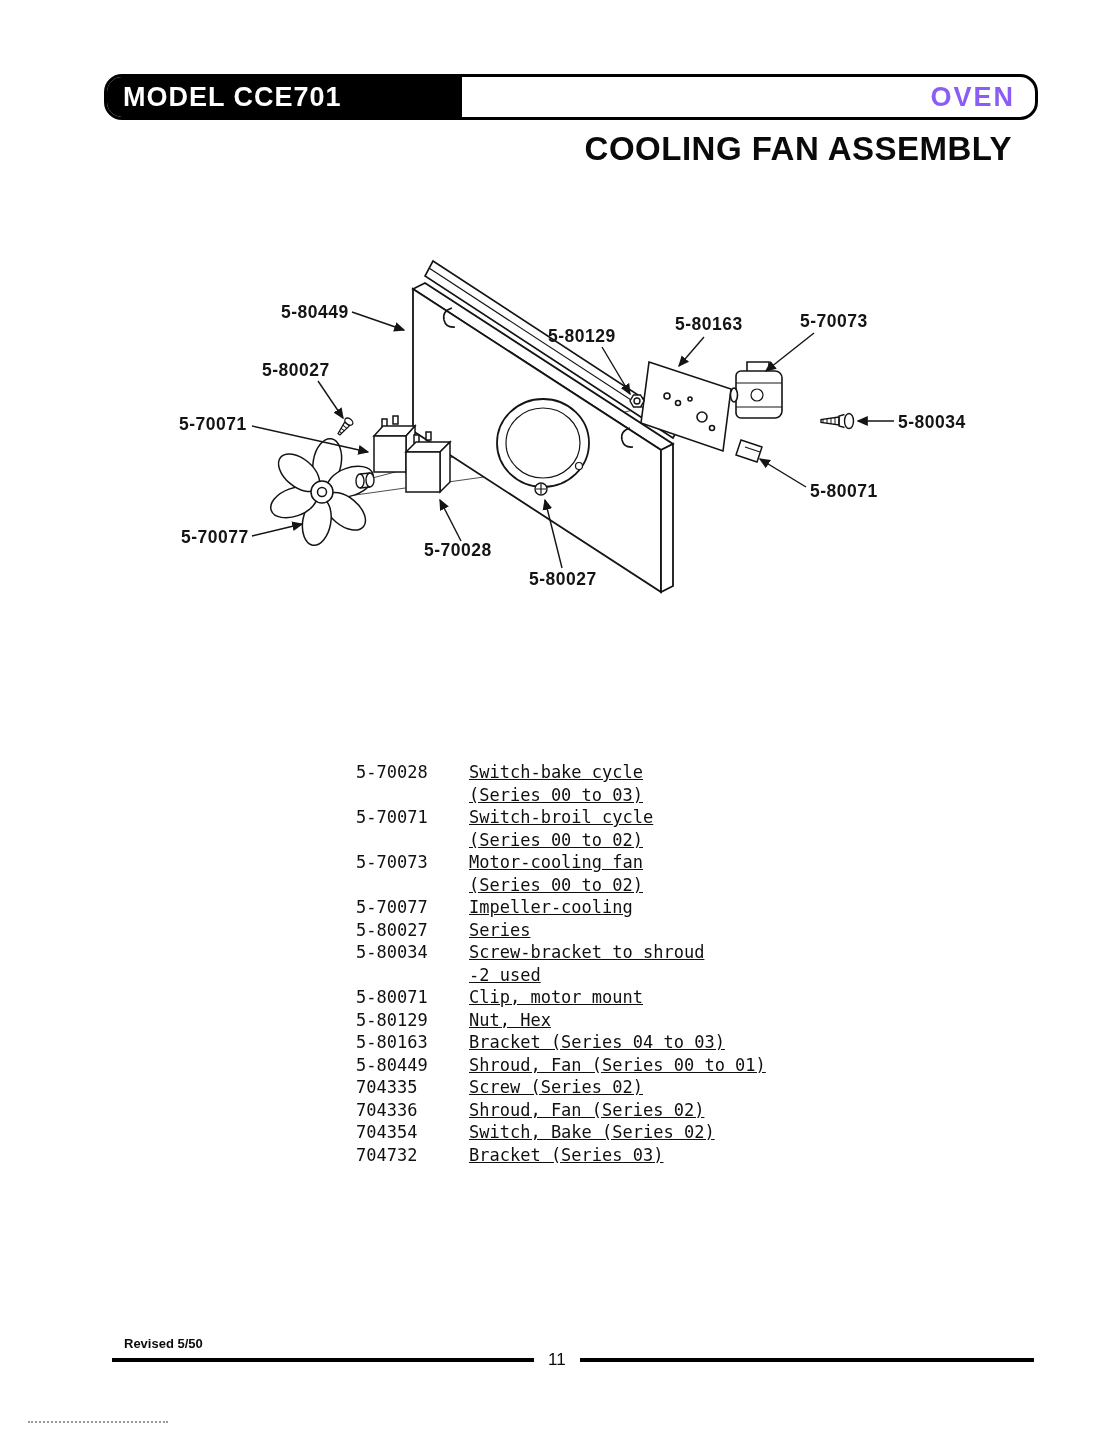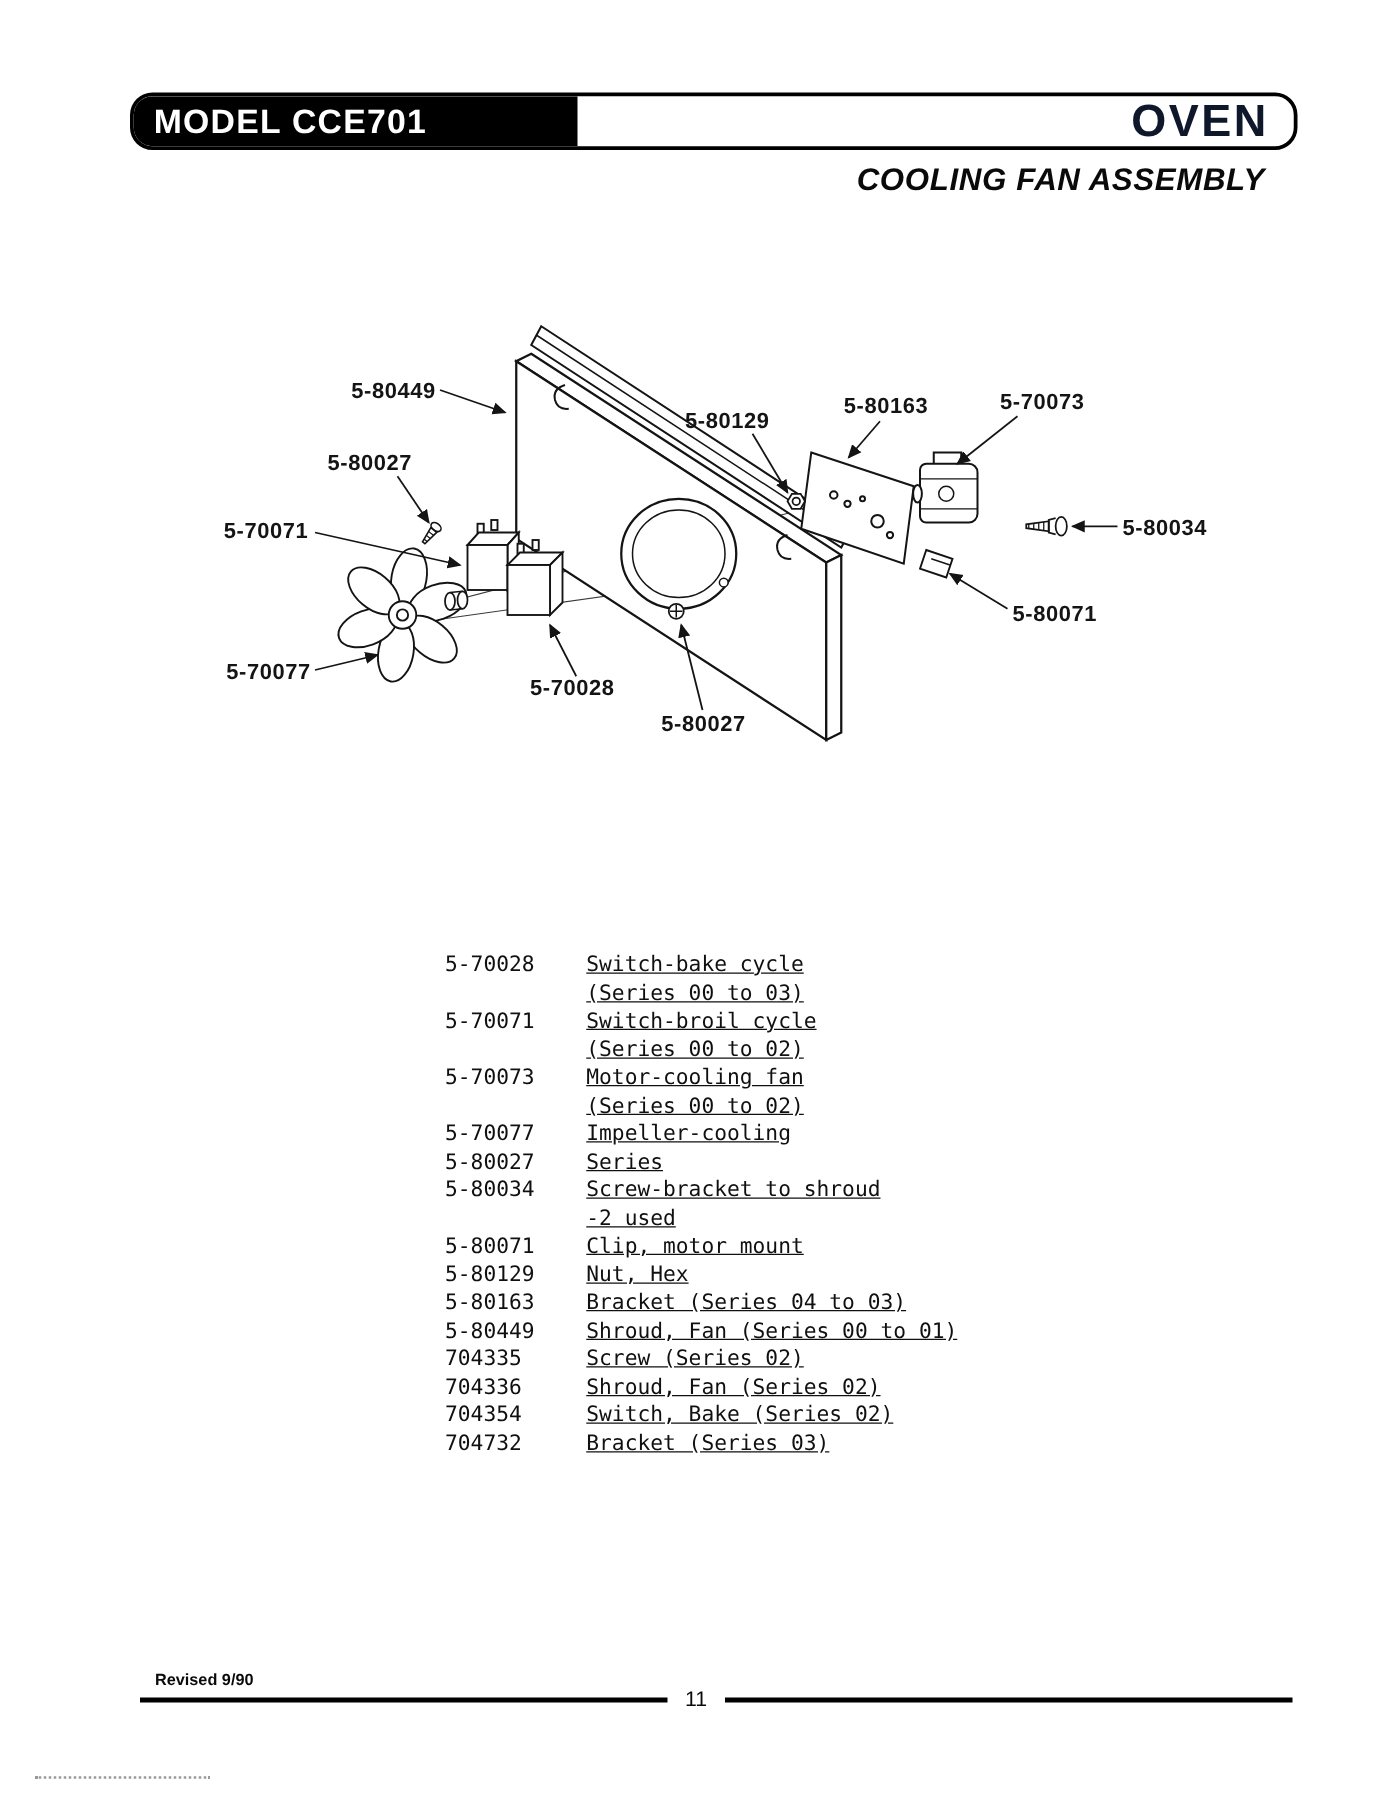--- a/index.html
+++ b/index.html
@@ -14,25 +14,25 @@
     border:3.5px solid #000;border-radius:18px;
     display:flex;align-items:stretch;overflow:hidden;background:#fff;
   }
   .model-box{
     background:#000;color:#fff;display:flex;align-items:center;
     padding:0 120px 0 16px;font-weight:bold;font-size:27px;letter-spacing:1px;
     white-space:nowrap;
   }
   .section-label{
     margin-left:auto;display:flex;align-items:center;padding-right:20px;
-    font-size:36px;font-weight:600;letter-spacing:2px;color:#0f172a;
+    font-size:27px;font-weight:600;letter-spacing:2px;color:#8b5cf6;
   }
   .page-title{
     position:absolute;top:130px;right:88px;
-    font-size:25px;font-weight:600;letter-spacing:0.5px;color:#0a0a0a;font-style:italic;
+    font-size:33px;font-weight:600;letter-spacing:0.5px;color:#0a0a0a;
   }
   .diagram{position:absolute;left:0;top:0;}
   .diagram text{
     font-family:"Liberation Sans", sans-serif;font-size:17.5px;font-weight:600;
     fill:#141414;letter-spacing:0.5px;
   }
   
   .parts-table{
     position:absolute;left:356px;top:761px;
     font-family:"DejaVu Sans Mono","Liberation Mono",monospace;
@@ -267,21 +267,21 @@
     <div class="part-row">
       <span class="part-num">704354</span>
       <span class="part-desc">Switch, Bake (Series 02)</span>
     </div>
     <div class="part-row">
       <span class="part-num">704732</span>
       <span class="part-desc">Bracket (Series 03)</span>
     </div>
   </div>
 
-  <div class="revision">Revised 9/90</div>
+  <div class="revision">Revised 5/50</div>
   <div class="footer-rule">
     <div class="rule-seg-left"></div>
     <div class="page-number">11</div>
     <div class="rule-seg-right"></div>
   </div>
   <div class="scan-artifact"></div>
 
 </div>
 
 </body></html>

